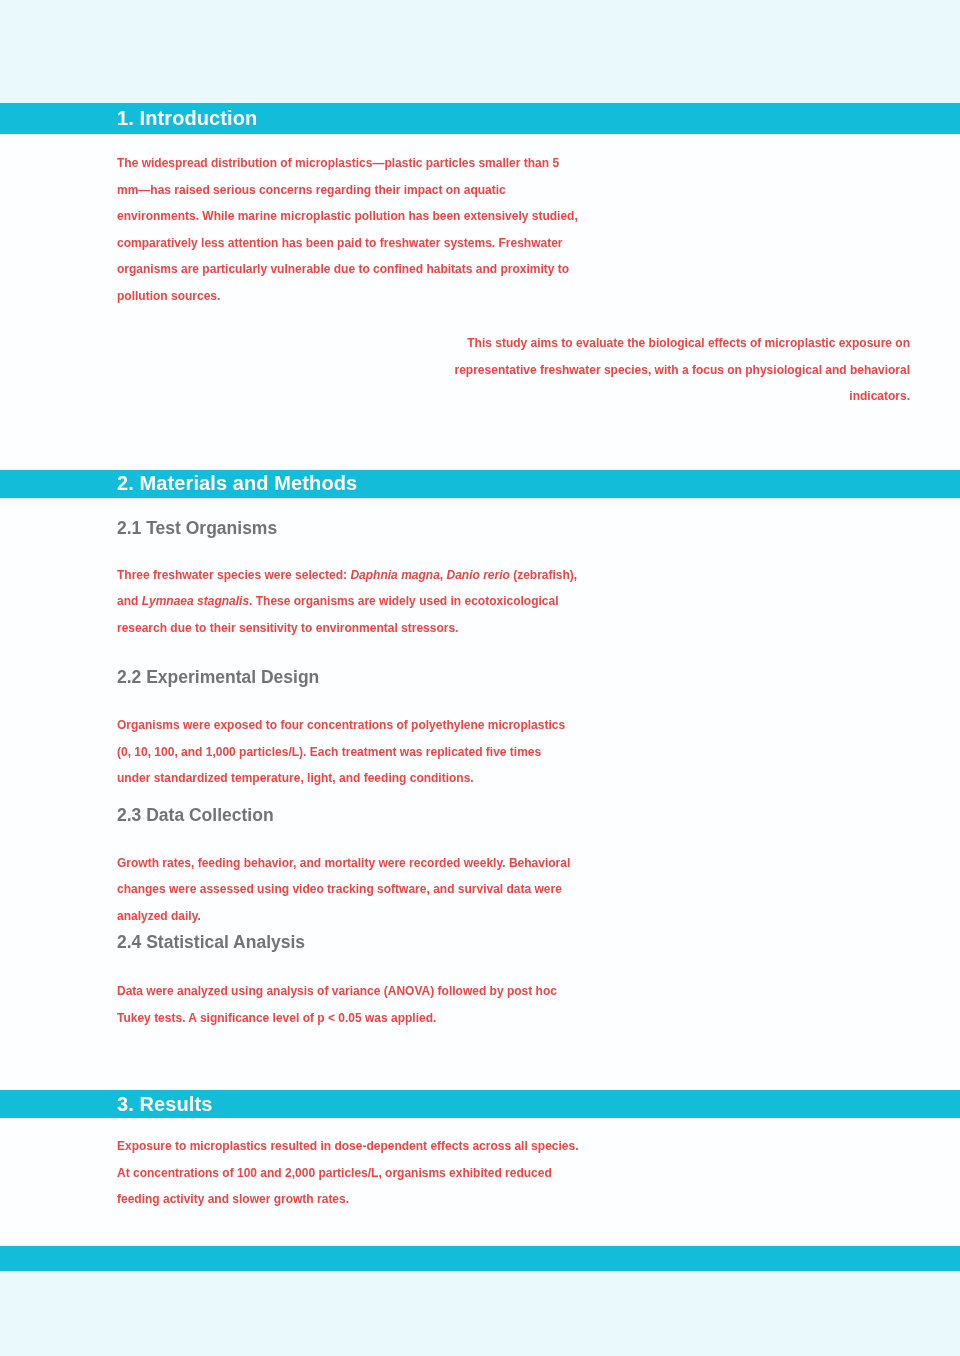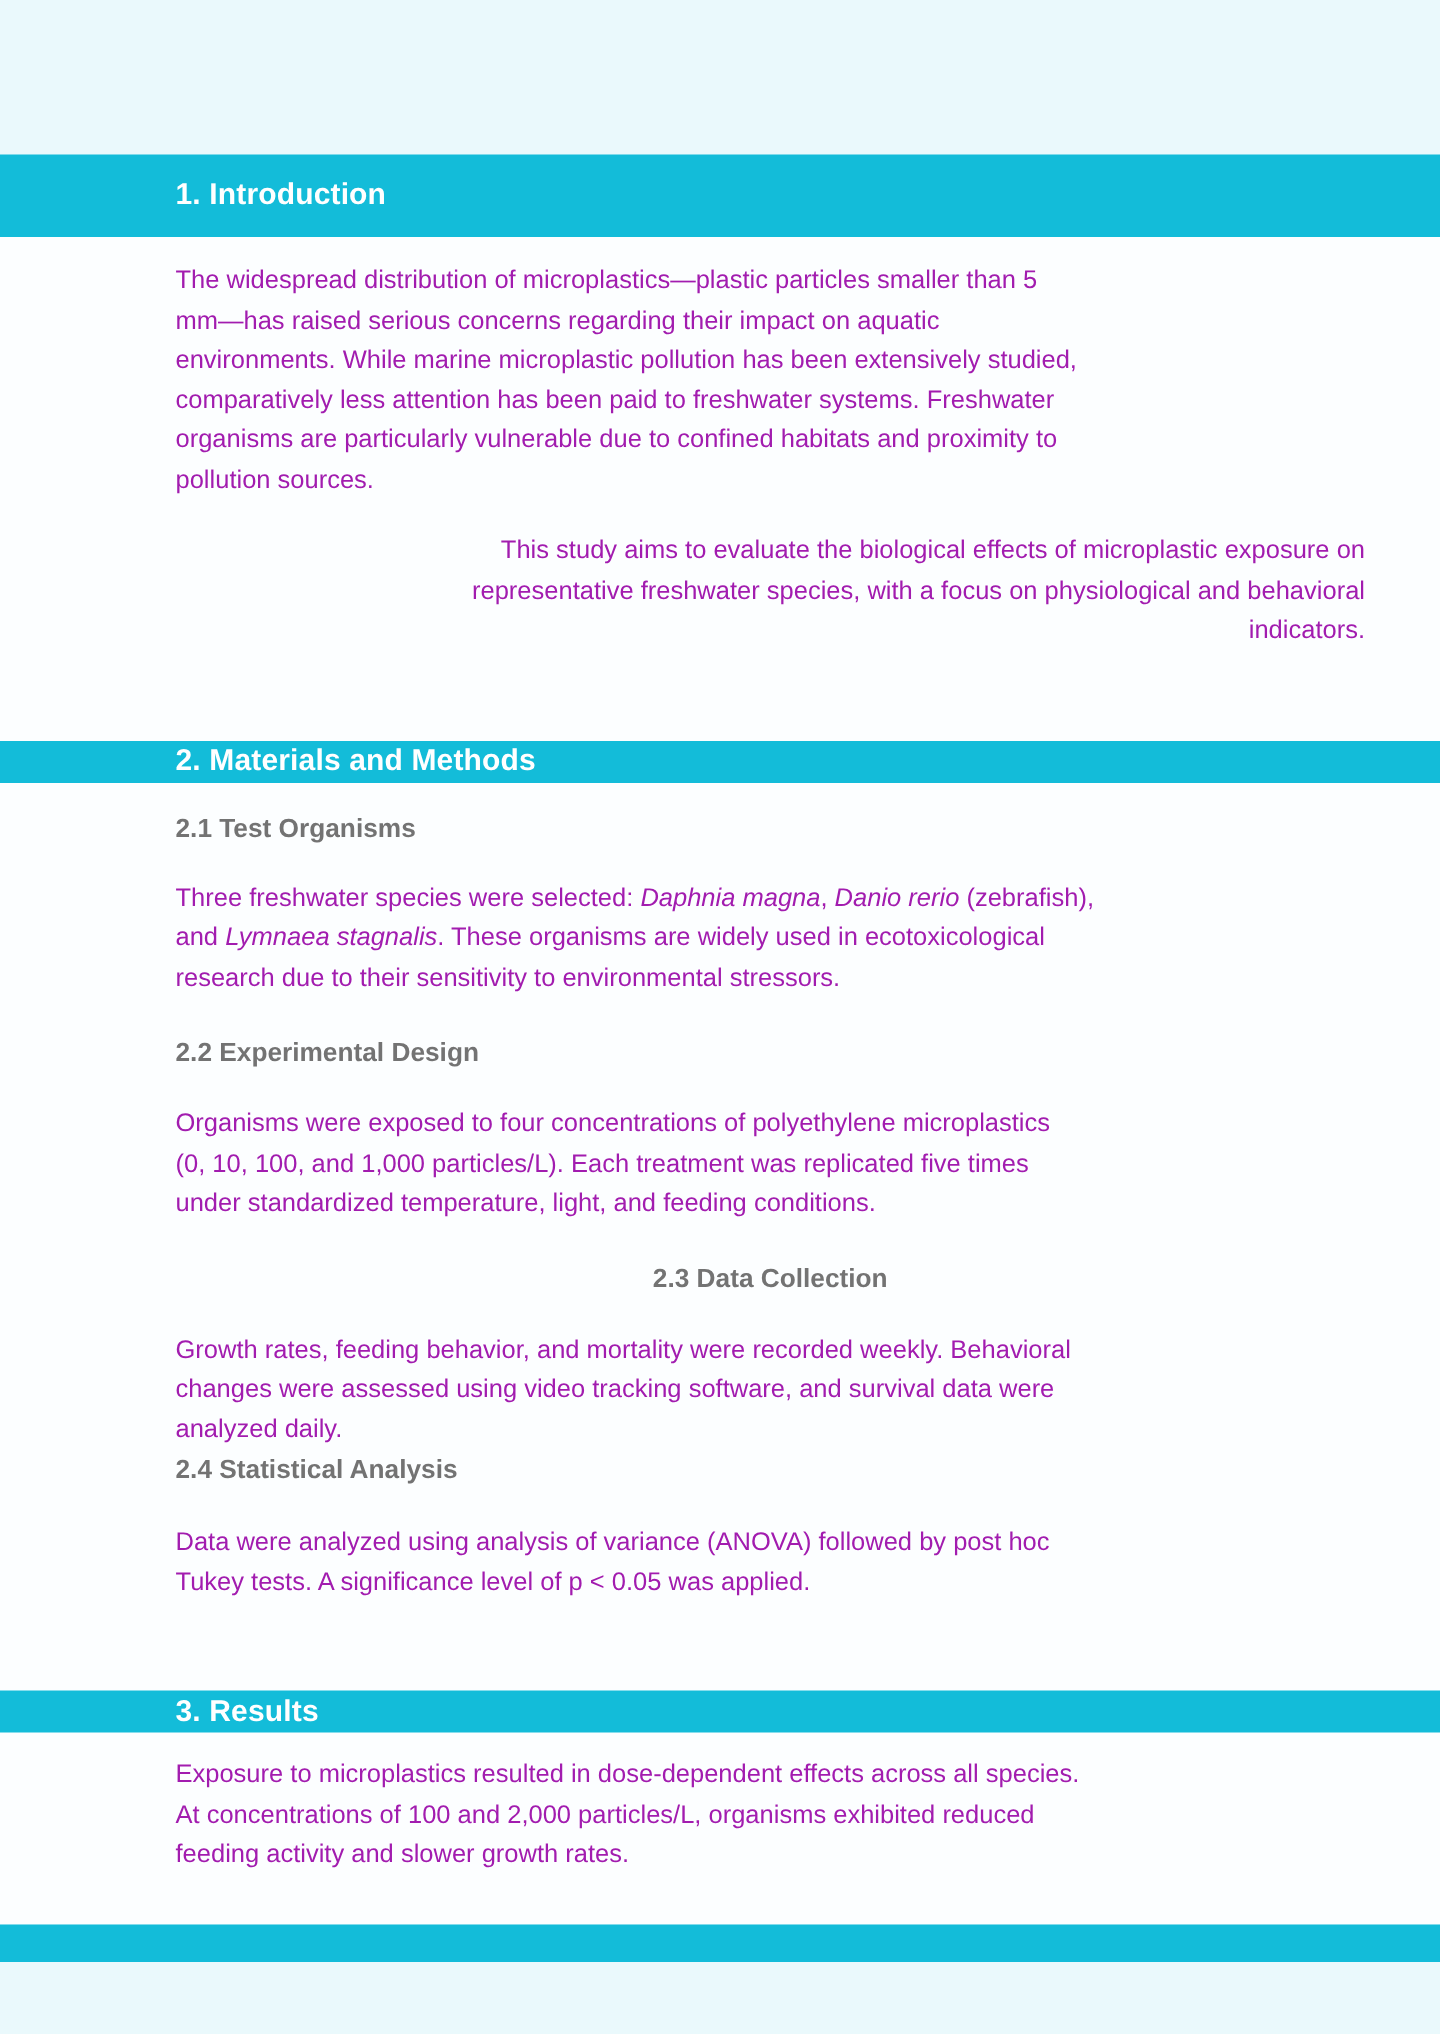--- a/index.html
+++ b/index.html
@@ -18,64 +18,65 @@
   .top-band { height: 103px; background: #eaf9fc; }
 
   .section-bar {
     background: #13bcd9;
     display: flex;
     align-items: center;
     width: 960px;
     box-sizing: border-box;
     padding-left: 117px;
   }
-  .bar-1 { height: 55px; }
+  .bar-1 { height: 31px; }
   .bar-sm { height: 28px; }
   .section-bar .bar-title {
     color: #ffffff;
     font-weight: bold;
     font-size: 20px;
     letter-spacing: 0.1px;
   }
 
   .white {
     background: #fcfeff;
     display: flow-root;
     width: 960px;
     box-sizing: border-box;
     padding-bottom: 33px;
   }
 
   .para {
     margin: 0 50px 0 117px;
     max-width: 795px;
-    font-size: 17px;
+    font-size: 12px;
     line-height: 26.5px;
-    color: #a21caf;
+    color: #ef4444;
     white-space: pre-line;
+    font-weight: bold;
   }
   .para .it { font-style: italic; }
 
   .subhead {
     margin: 0 50px 0 117px;
     font-size: 17.5px;
     line-height: 26px;
     font-weight: bold;
     color: #737373;
   }
 
   
   .mt-p1   { margin-top: 16px; }
   .mt-p2   { margin-top: 21px; text-align: right; }
   .mt-bar2 { margin-top: 60px; }
   .mt-h21  { margin-top: 17px; }
   .mt-p21  { margin-top: 21px; }
   .mt-h22  { margin-top: 23px; }
   .mt-p22  { margin-top: 22px; }
-  .mt-h23  { margin-top: 23px; text-align: center; }
+  .mt-h23  { margin-top: 10px; }
   .mt-p23  { margin-top: 22px; }
   .mt-h24  { }
   .mt-p24  { margin-top: 23px; }
   .mt-bar3 { margin-top: 59px; }
   .mt-p3   { margin-top: 15px; }
 
   .bottom-strip {
     height: 25px;
     background: #13bcd9;
     width: 960px;

